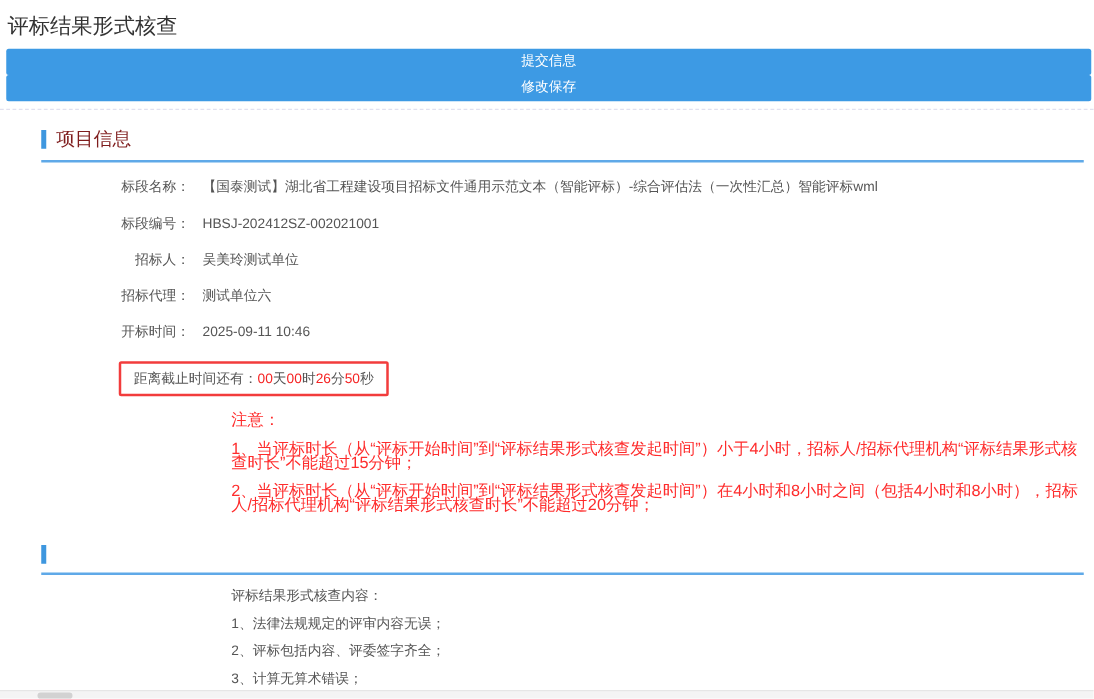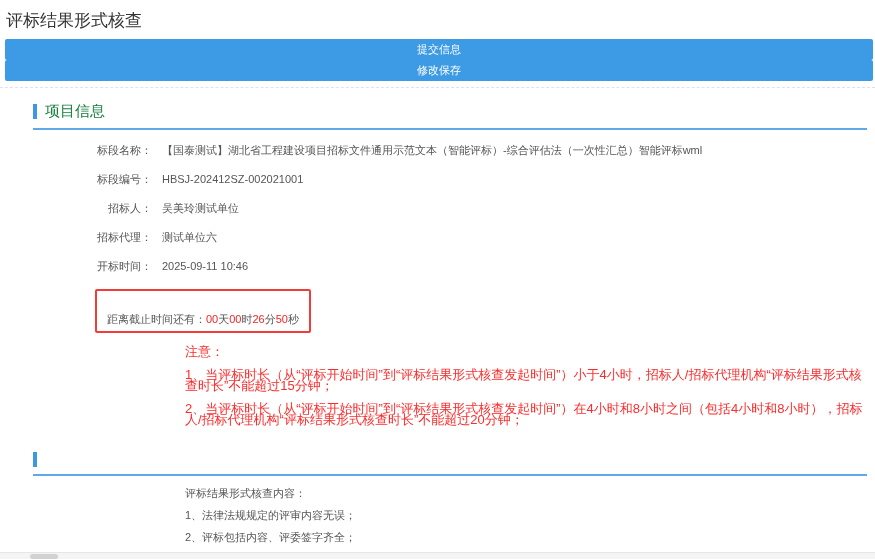--- a/index.html
+++ b/index.html
@@ -14,28 +14,28 @@
     background:#3d9ae4; color:#fff; border:none; font-size:11px;
     font-family:inherit; padding:0 12px; height:21px; line-height:21px;
     margin-right:2px; border-radius:2px; cursor:pointer;
   }
   .dashed-sep { margin-top:6px; border-bottom:1px dashed #e1e1ef; }
   .section-header {
     margin:14px 8px 0 33px; padding-bottom:7px;
     border-bottom:2px solid #5fa9e8; display:flex; align-items:center;
   }
   .section-bar { width:4px; height:15px; background:#3e97df; margin-right:8px; }
-  .section-title { font-size:15px; color:#15803d; }
+  .section-title { font-size:15px; color:#7f1d1d; }
   .fields { margin-top:14px; }
   .field-row { display:flex; margin-bottom:17px; line-height:12px; }
   .field-label { width:152px; text-align:right; color:#555; flex:none; }
   .field-value { margin-left:10px; color:#555; }
   .countdown-box {
     display:inline-flex; align-items:baseline; margin-left:95px; margin-top:0;
-    border:2px solid #f23c3c; border-radius:2px; padding:22px 10px 6px 10px;
+    border:2px solid #f23c3c; border-radius:2px; padding:6px 10px 6px 10px;
     line-height:12px;
   }
   .countdown-label { color:#555; }
   .cd-num { color:#f52222; }
   .cd-unit { color:#555; }
   .notice { margin:13px 8px 0 185px; color:#fe2c2c; font-size:13px; }
   .notice-title { margin-bottom:12px; line-height:11px; }
   .notice-item { margin-bottom:12px; line-height:11px; }
   .check-content { margin:12px 8px 0 185px; }
   .check-label { margin-bottom:11px; line-height:11px; }

